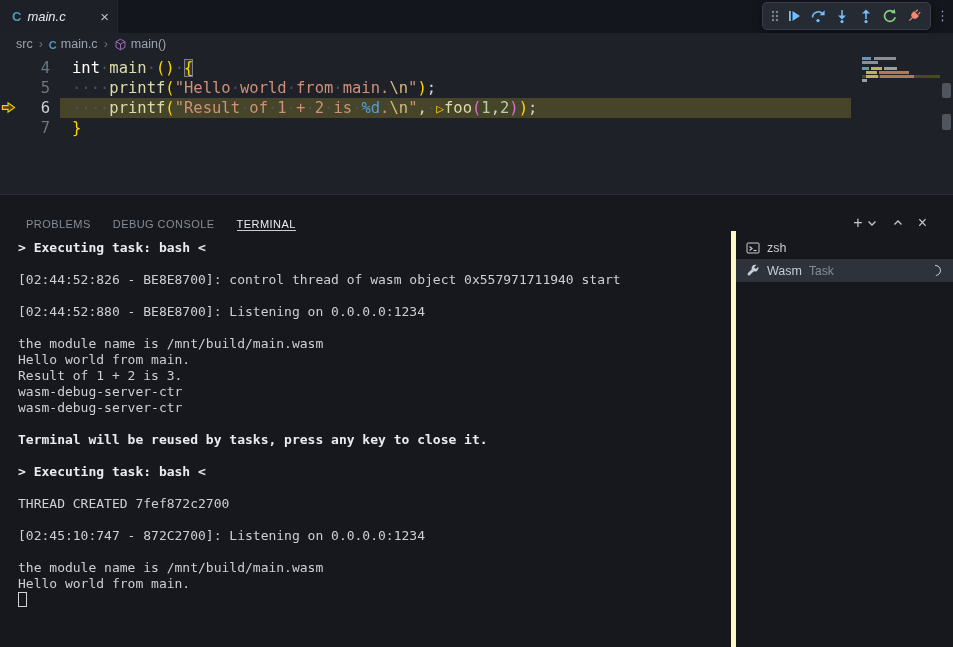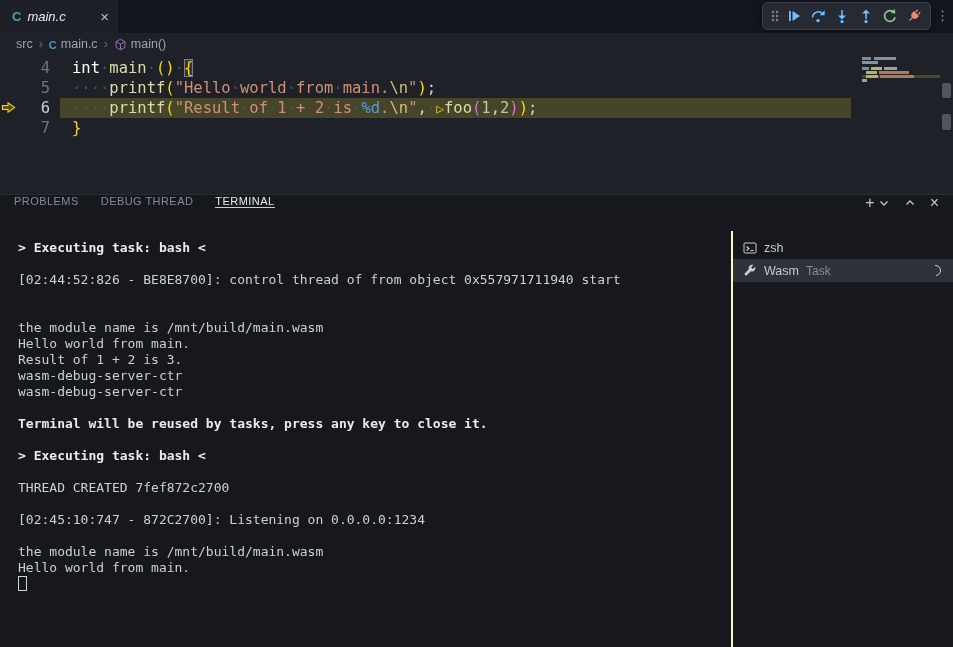--- a/index.html
+++ b/index.html
@@ -41,33 +41,33 @@
   .match{outline:1px solid #7a7f88;outline-offset:-1px;background:rgba(120,125,135,.22)}
   .dbgtri{color:#ffcc00;font-size:13px}
   .minimap{position:absolute;right:13px;top:2px;width:78px;height:32px}
   .mm-row{position:absolute;left:0;right:0;height:2.5px}
   .mm-row i{position:absolute;top:0;height:100%;display:block}
   .overview{position:absolute;right:0;top:0;width:13px;height:139px}
   .ovm{position:absolute;left:2px;width:9px;background:#50545c;border-radius:2px}
 
   
   .panel{position:absolute;top:194px;left:0;right:0;bottom:0;background:#16181d;border-top:1px solid #2a2d35;display:flex;flex-direction:column}
-  .panel-header{height:36px;flex:none;display:flex;align-items:flex-start;padding:0 14px}
+  .panel-header{height:36px;flex:none;display:flex;align-items:flex-end;padding:0 26px}
   .panel-tabs{display:flex;gap:22px}
   .ptab{font-size:11px;letter-spacing:.45px;color:#868c96;display:flex;align-items:center;border-bottom:1px solid transparent;cursor:pointer}
   .ptab.active{color:#e7eaef;border-bottom-color:#c9ccd2}
   .panel-actions{margin-left:auto;display:flex;align-items:center}
   .pa{color:#c3c7cf;margin-left:14px;display:flex;align-items:center;cursor:pointer;font-size:16px;line-height:1}
   .pa.pa-chev{margin-left:3px}
   .term-wrap{flex:1;display:flex;min-height:0}
   .term-out{flex:1;padding:9px 0 0 18px;font:13px/16px "DejaVu Sans Mono",monospace;color:#ccd0d6;overflow:hidden}
   .t-line{height:16px;white-space:pre}
   .t-bold{font-weight:bold;color:#e9ebef}
   .t-cursor{display:inline-block;width:9px;height:15px;border:1px solid #cfd3d9;vertical-align:top}
-  .term-side{width:222px;flex:none;border-left:2px solid #fef9c3;padding-top:5px}
+  .term-side{width:222px;flex:none;border-left:5px solid #fef9c3;padding-top:5px}
   .trow{height:23px;display:flex;align-items:center;gap:7px;padding:0 12px 0 10px;font-size:12.5px;color:#c6cad1;cursor:pointer}
   .trow.selected{background:#2e323a}
   .tic{display:flex;align-items:center}
   .tdesc{color:#878d97;font-size:12px}
   .spin{margin-left:auto;width:11px;height:11px;border-radius:50%;border:1.6px solid transparent;border-top-color:#c6cad1;border-left-color:#c6cad1;transform:rotate(130deg)}
 </style>
 </head>
 <body>
 
 <div class="app">
@@ -198,21 +198,21 @@
     <div class="overview">
       <div class="ovm" style="top:28px;height:15px"></div>
       <div class="ovm" style="top:59px;height:16px"></div>
     </div>
   </div>
 
   <div class="panel">
     <div class="panel-header">
       <div class="panel-tabs">
           <div class="ptab">PROBLEMS</div>
-          <div class="ptab">DEBUG THREAD</div>
+          <div class="ptab">DEBUG CONSOLE</div>
           <div class="ptab active">TERMINAL</div>
         </div>
       <div class="panel-actions">
         <span class="pa">+</span>
         <span class="pa pa-chev">
             <svg width="12" height="12" viewBox="0 0 12 12" fill="none">
               <path d="M2.5 4.5L6 8l3.5-3.5" stroke="#c3c7cf" stroke-width="1.3"></path>
             </svg>
           </span>
         <span class="pa">
@@ -220,22 +220,23 @@
               <path d="M2.5 7.5L6 4l3.5 3.5" stroke="#c3c7cf" stroke-width="1.3"></path>
             </svg>
           </span>
         <span class="pa">×</span>
       </div>
     </div>
     <div class="term-wrap">
       <div class="term-out">
           <div class="t-line t-bold">&gt; Executing task: bash &lt;</div>
           <div class="t-line">&nbsp;</div>
-          <div class="t-line">[02:44:52:826 - BE8E8700]: control thread of from object 0x557971711940 start</div>
-          <div class="t-line">&nbsp;</div>
+          <div class="t-line">[02:44:52:826 - BE8E8700]: control thread of wasm object 0x557971711940 start</div>
+          <div class="t-line">&nbsp;</div>
+          <div class="t-line">[02:44:52:880 - BE8E8700]: Listening on 0.0.0.0:1234</div>
           <div class="t-line">&nbsp;</div>
           <div class="t-line">the module name is /mnt/build/main.wasm</div>
           <div class="t-line">Hello world from main.</div>
           <div class="t-line">Result of 1 + 2 is 3.</div>
           <div class="t-line">wasm-debug-server-ctr</div>
           <div class="t-line">wasm-debug-server-ctr</div>
           <div class="t-line">&nbsp;</div>
           <div class="t-line t-bold">Terminal will be reused by tasks, press any key to close it.</div>
           <div class="t-line">&nbsp;</div>
           <div class="t-line t-bold">&gt; Executing task: bash &lt;</div>

